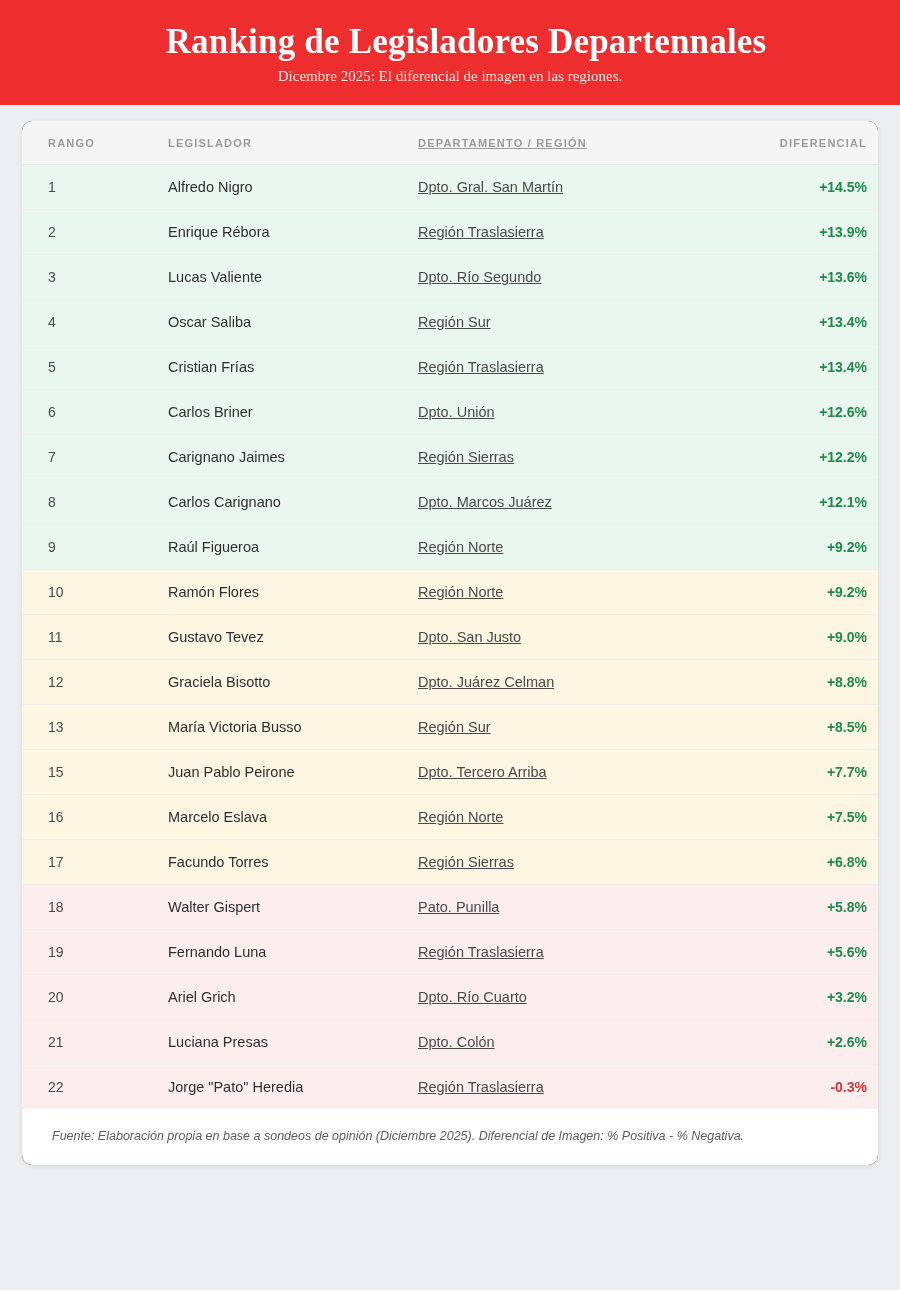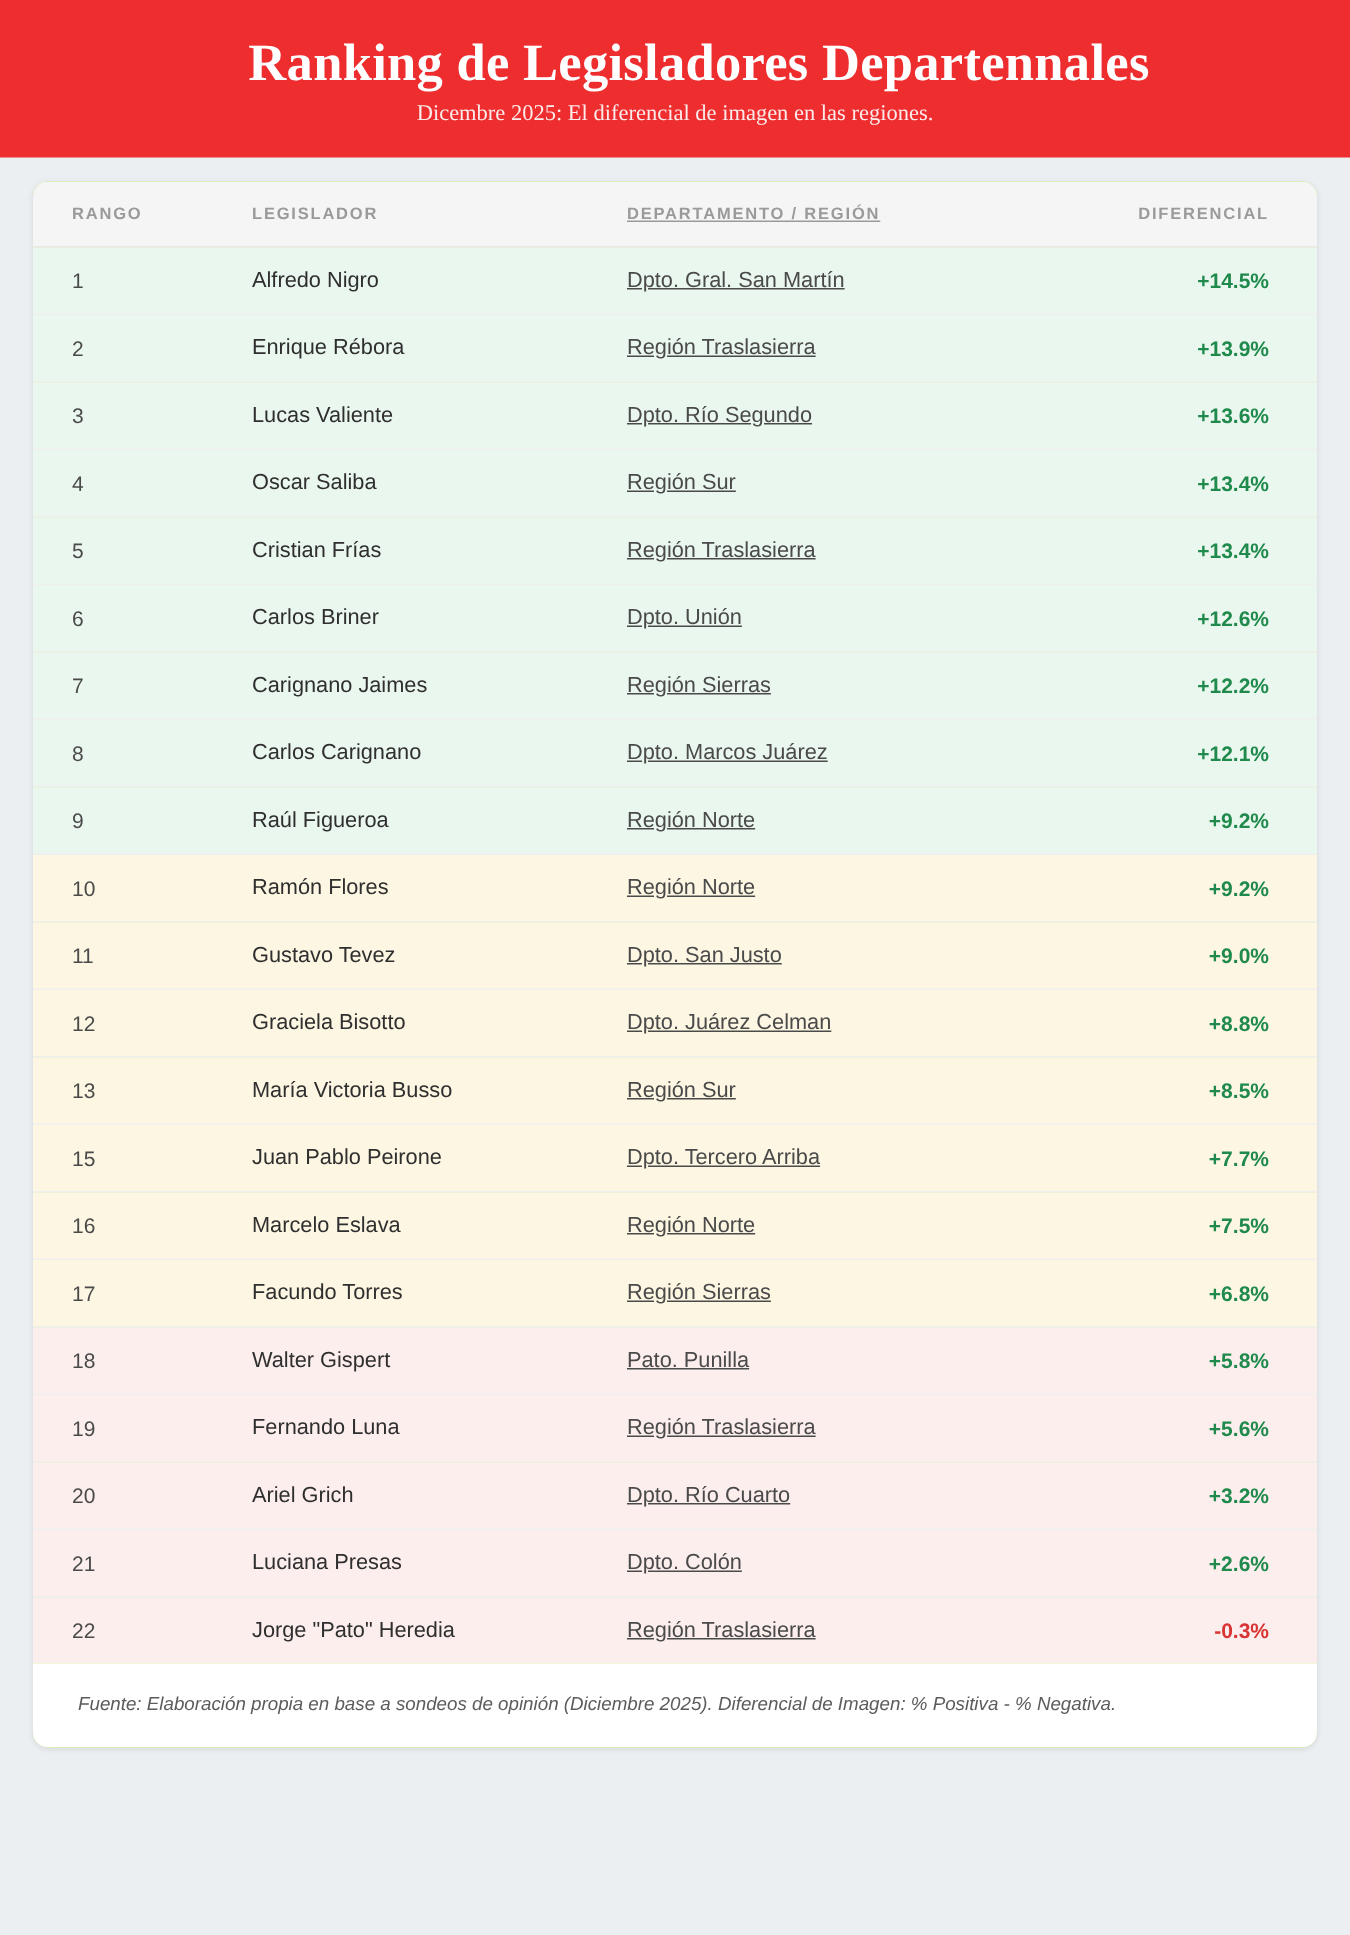--- a/index.html
+++ b/index.html
@@ -41,21 +41,21 @@
     font-size: 15px;
     color: #fdeaea;
     margin: 0;
     font-weight: normal;
   }
   .card-wrap {
     padding: 16px 22px 0 22px;
     box-sizing: border-box;
   }
   .card {
-    background: #bef264;
+    background: #000000;
     border-radius: 10px;
     box-shadow: 0 1px 4px rgba(0,0,0,0.10);
     overflow: hidden;
   }
   table {
     border-collapse: collapse;
     width: 100%;
     table-layout: fixed;
   }
   thead th {
@@ -65,21 +65,21 @@
     color: #9a9a9a;
     font-weight: bold;
     text-transform: uppercase;
     padding: 16px 0 15px 0;
     text-align: left;
     border-bottom: 1px solid #e8e8e8;
   }
   th.col-rank, td.col-rank { width: 120px; padding-left: 26px; }
   th.col-name, td.col-name { width: 250px; }
   th.col-dept, td.col-dept { width: 300px; text-decoration: underline; }
-  th.col-diff, td.col-diff { text-align: right; padding-right: 32px; }
+  th.col-diff, td.col-diff { text-align: right; padding-right: 11px; }
   tbody td {
     font-size: 14.5px;
     color: #3f3f3f;
     padding: 14px 0 14px 0;
     border-bottom: 1px solid #efefef;
   }
   tbody tr:last-child td { border-bottom: none; }
   td.col-rank { color: #4a4a4a; font-size: 14px; }
   td.col-name { color: #2f2f2f; }
   td.col-dept { color: #4a4a4a; }

